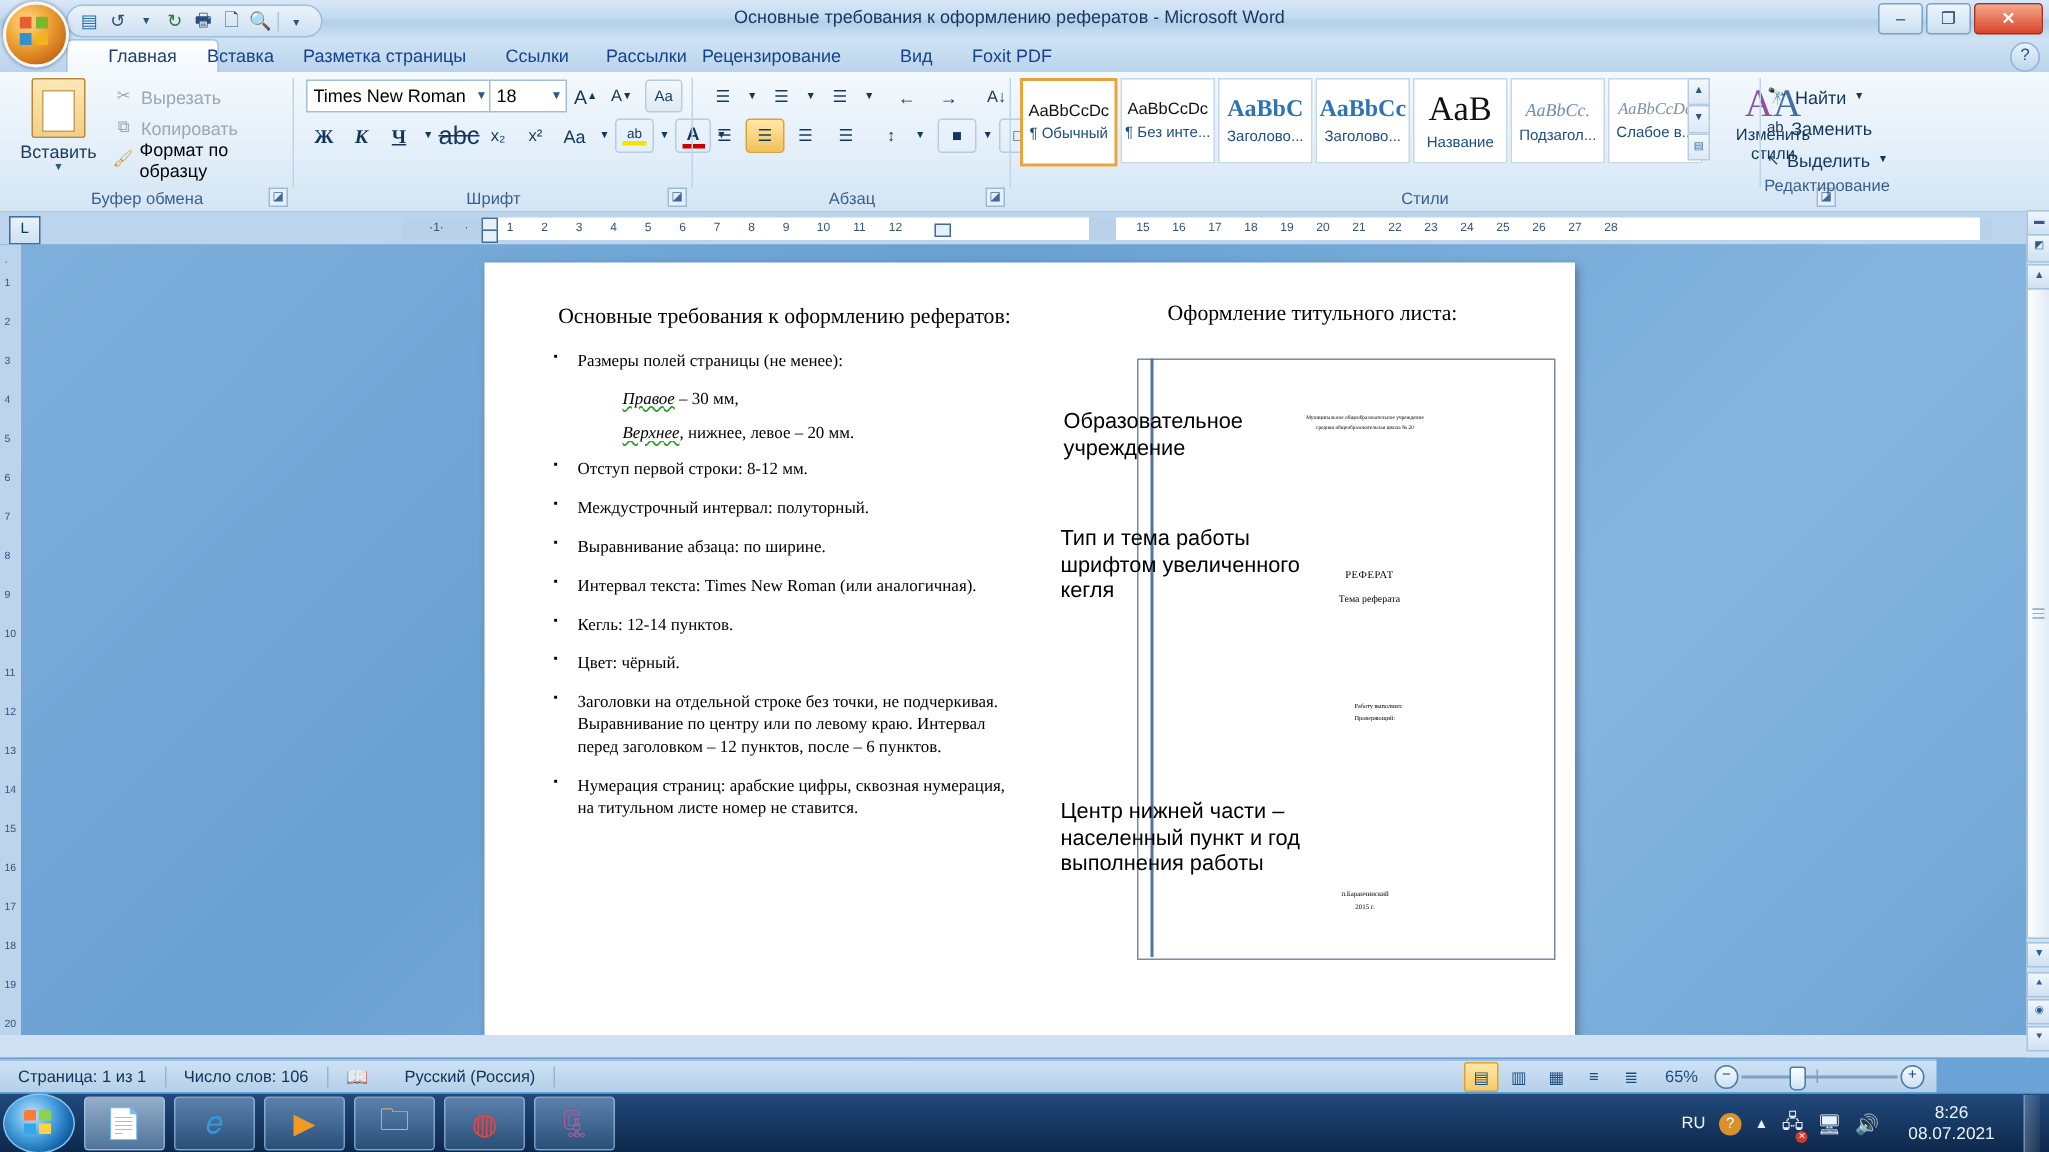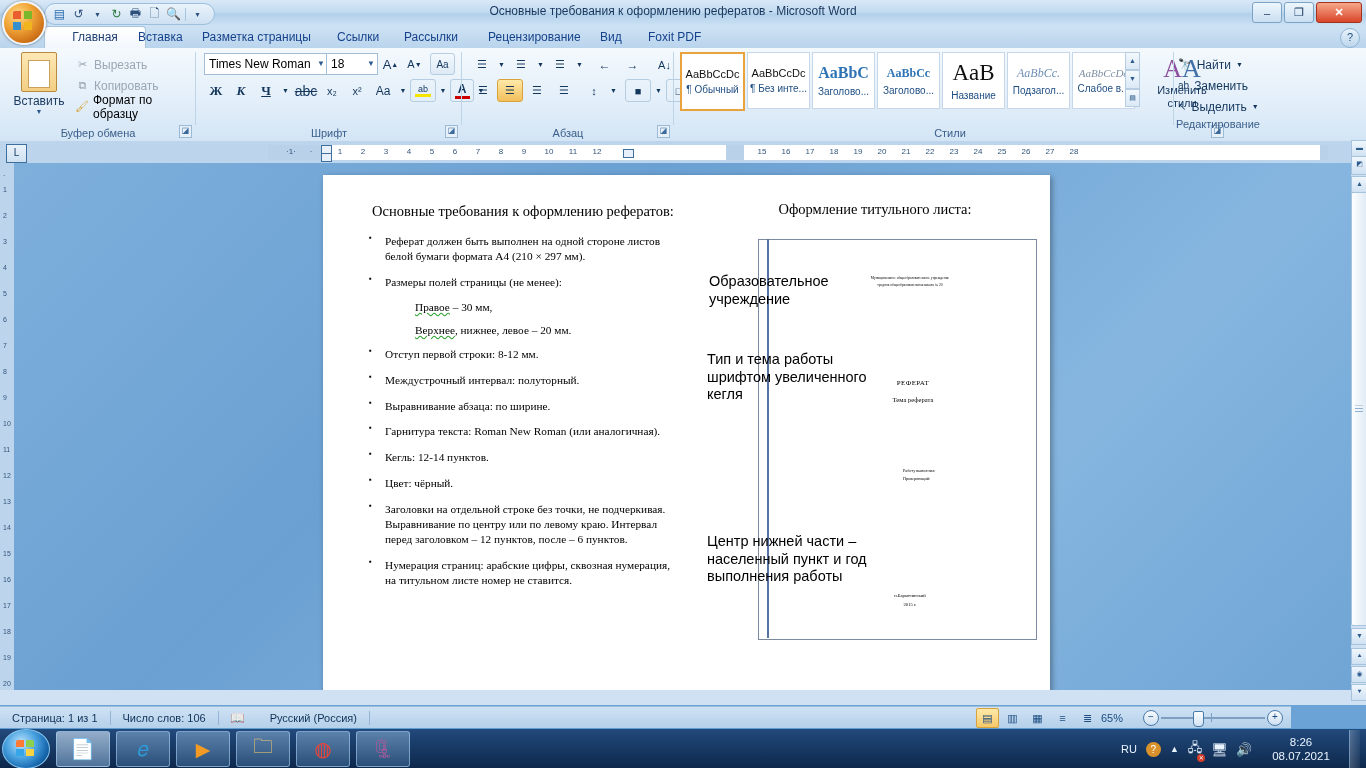--- a/index.html
+++ b/index.html
@@ -114,21 +114,21 @@
   .vruler span{position:absolute;left:3px;transform:translateY(-50%);}
   .page{position:absolute;left:323px;top:12px;width:727px;height:517px;background:#fff;
      box-shadow:2px 2px 6px rgba(0,0,0,.35);}
 
   .doc-h{font-family:"Liberation Serif",serif;color:#000;}
   .col-left{position:absolute;left:40px;top:26px;width:320px;}
   .col-left h1{font-size:14.5px;font-weight:normal;text-align:center;margin:0 0 12px 0;line-height:1.45;}
   .bul{position:relative;padding-left:22px;margin:0 0 11px 0;font-size:11.3px;line-height:1.32;}
   .bul:before{content:"\25AA";position:absolute;left:6px;top:-1px;font-size:8px;}
   .sub{margin:0 0 11px 52px;font-size:11.3px;}
-  .sq{text-decoration:underline;text-decoration-style:wavy;text-decoration-color:#2ca02c;}
+  .sq{text-decoration:underline;text-decoration-style:wavy;text-decoration-color:#2ca02c;font-style:italic;}
 
   .col-right{position:absolute;left:392px;top:26px;width:320px;}
   .col-right h2{font-size:14.5px;font-weight:normal;margin:0;text-align:center;}
   .tpbox{position:absolute;left:435px;top:64px;width:277px;height:399px;border:1px solid #7b8aa0;}
   .vline{position:absolute;left:444px;top:64px;width:2px;height:399px;background:#5573a3;}
   .note{position:absolute;font-family:"Liberation Sans",sans-serif;font-size:14.5px;color:#000;line-height:1.22;}
   .tiny{position:absolute;font-family:"Liberation Serif",serif;color:#000;text-align:center;}
 
   
   .vscroll{position:absolute;right:0;top:140px;width:15px;height:565px;background:#cfe1f2;}
@@ -205,21 +205,21 @@
       <div class="wbtn close">✕</div>
     </div>
   </div>
 
   <div class="tabsrow">
     <div class="tab active" style="left:44px;width:76px;text-align:center">Главная</div>
     <div class="tab" style="left:126px">Вставка</div>
     <div class="tab" style="left:190px">Разметка страницы</div>
     <div class="tab" style="left:325px">Ссылки</div>
     <div class="tab" style="left:392px">Рассылки</div>
-    <div class="tab" style="left:476px">Рецензирование</div>
+    <div class="tab" style="left:456px">Рецензирование</div>
     <div class="tab" style="left:588px">Вид</div>
     <div class="tab" style="left:636px">Foxit PDF</div>
     <div class="helpbtn">?</div>
   </div>
 
   <div class="ribbon">
 
     <div class="group" style="left:0;width:196px">
       <div class="paste">
         <div class="ico">
@@ -266,21 +266,21 @@
       </div>
       <div class="btn" style="position:absolute;left:234px;top:5px;width:23px;height:20px;font-size:10px;border-color:#b6cde1;background:linear-gradient(to bottom,#f3f9fd,#dde9f5)">
         <span>Aa</span>
       </div>
 
       <div style="position:absolute;left:8px;top:31px;display:flex;gap:1px;align-items:center">
         <div class="btn" style="width:22px;height:21px;font-weight:bold;font-size:13px;font-family:'Liberation Serif',serif">Ж</div>
         <div class="btn" style="width:22px;height:21px;font-style:italic;font-weight:bold;font-size:13px;font-family:'Liberation Serif',serif">К</div>
         <div class="btn" style="width:22px;height:21px;text-decoration:underline;font-weight:bold;font-size:13px;font-family:'Liberation Serif',serif">Ч</div>
         <div class="btn" style="width:11px;height:21px;font-size:7px">▼</div>
-        <div class="btn" style="width:24px;height:21px;text-decoration:line-through;font-size:14px">abc</div>
+        <div class="btn" style="width:24px;height:21px;text-decoration:line-through;font-size:17px">abc</div>
         <div class="btn" style="width:22px;height:21px;font-size:11px">x₂</div>
         <div class="btn" style="width:22px;height:21px;font-size:11px">x²</div>
         <div class="btn" style="width:24px;height:21px;font-size:12px">Aa</div>
         <div class="btn" style="width:10px;height:21px;font-size:7px">▼</div>
         <div class="btn" style="width:24px;height:21px;flex-direction:column;font-size:9px;border-color:#b6cde1">
           <span>ab</span>
           <span style="width:16px;height:3px;background:#f6e400;display:block"></span>
         </div>
         <div class="btn" style="width:10px;height:21px;font-size:7px">▼</div>
         <div class="btn" style="width:22px;height:21px;flex-direction:column;font-size:12px;font-weight:bold;border-color:#b6cde1">
@@ -332,21 +332,21 @@
         </div>
         <div class="styleitem">
           <span class="prev" style="font-family:'Liberation Sans',sans-serif;font-size:11px">AaBbCcDc</span>
           <span class="nm">¶ Без инте...</span>
         </div>
         <div class="styleitem">
           <span class="prev" style="color:#2e74b5;font-weight:bold;font-size:16px">AaBbC</span>
           <span class="nm">Заголово...</span>
         </div>
         <div class="styleitem">
-          <span class="prev" style="color:#2e74b5;font-weight:bold;font-size:12px">AaBbCc</span>
+          <span class="prev" style="color:#2e74b5;font-weight:bold;font-size:16px">AaBbCc</span>
           <span class="nm">Заголово...</span>
         </div>
         <div class="styleitem">
           <span class="prev" style="font-size:23px">AaB</span>
           <span class="nm">Название</span>
         </div>
         <div class="styleitem">
           <span class="prev" style="color:#6f8fb5;font-style:italic;font-size:12px">AaBbCc.</span>
           <span class="nm">Подзагол...</span>
         </div>
@@ -452,28 +452,27 @@
         <span style="top:442px">17</span>
         <span style="top:468px">18</span>
       <span style="top:494px">19</span>
         <span style="top:520px">20</span>
     </div>
 
     <div class="page">
 
       <div class="col-left doc-h">
         <h1>Основные требования к оформлению рефератов:</h1>
-        <p class="bul">Реферат должен быть выполнен на одной стороне листов белой бумаги формата А4 (210 × 297 мм).</p>
         <p class="bul">Размеры полей страницы  (не менее):</p>
         <p class="sub"><span class="sq">Правое</span><span> – 30 мм,</span></p>
         <p class="sub"><span class="sq">Верхнее</span><span>, нижнее,  левое – 20 мм.</span></p>
         <p class="bul">Отступ первой строки: 8-12 мм.</p>
         <p class="bul">Междустрочный интервал:  полуторный.</p>
         <p class="bul">Выравнивание абзаца:  по ширине.</p>
-        <p class="bul">Гарнитура текста:  Roman New Roman (или аналогичная).</p>
+        <p class="bul">Интервал текста:  Times New Roman (или аналогичная).</p>
         <p class="bul">Кегль: 12-14 пунктов.</p>
         <p class="bul">Цвет: чёрный.</p>
         <p class="bul">Заголовки на отдельной строке без точки, не подчеркивая. Выравнивание по центру или по левому краю. Интервал перед заголовком – 12 пунктов, после – 6 пунктов.</p>
         <p class="bul">Нумерация страниц:  арабские цифры, сквозная нумерация, на титульном листе номер не ставится.</p>
       </div>
 
       <div class="col-right doc-h">
         <h2>Оформление титульного листа:</h2>
       </div>
 
@@ -523,21 +522,21 @@
     </div>
     <div class="si">Русский (Россия)</div>
     <div class="sep"></div>
 
     <div style="margin-left:auto;display:flex;align-items:center;gap:2px;padding-right:8px">
       <div class="viewbtn on">▤</div>
       <div class="viewbtn">▥</div>
       <div class="viewbtn">▦</div>
       <div class="viewbtn">≡</div>
       <div class="viewbtn">≣</div>
-      <div style="width:40px;text-align:left;color:#1a4c80">65%</div>
+      <div style="width:40px;text-align:center;color:#1a4c80">65%</div>
       <div class="zbtn">−</div>
       <div class="zslider">
         <div class="track"></div>
         <div class="mid"></div>
         <div class="knob"></div>
       </div>
       <div class="zbtn">+</div>
     </div>
   </div>
 

